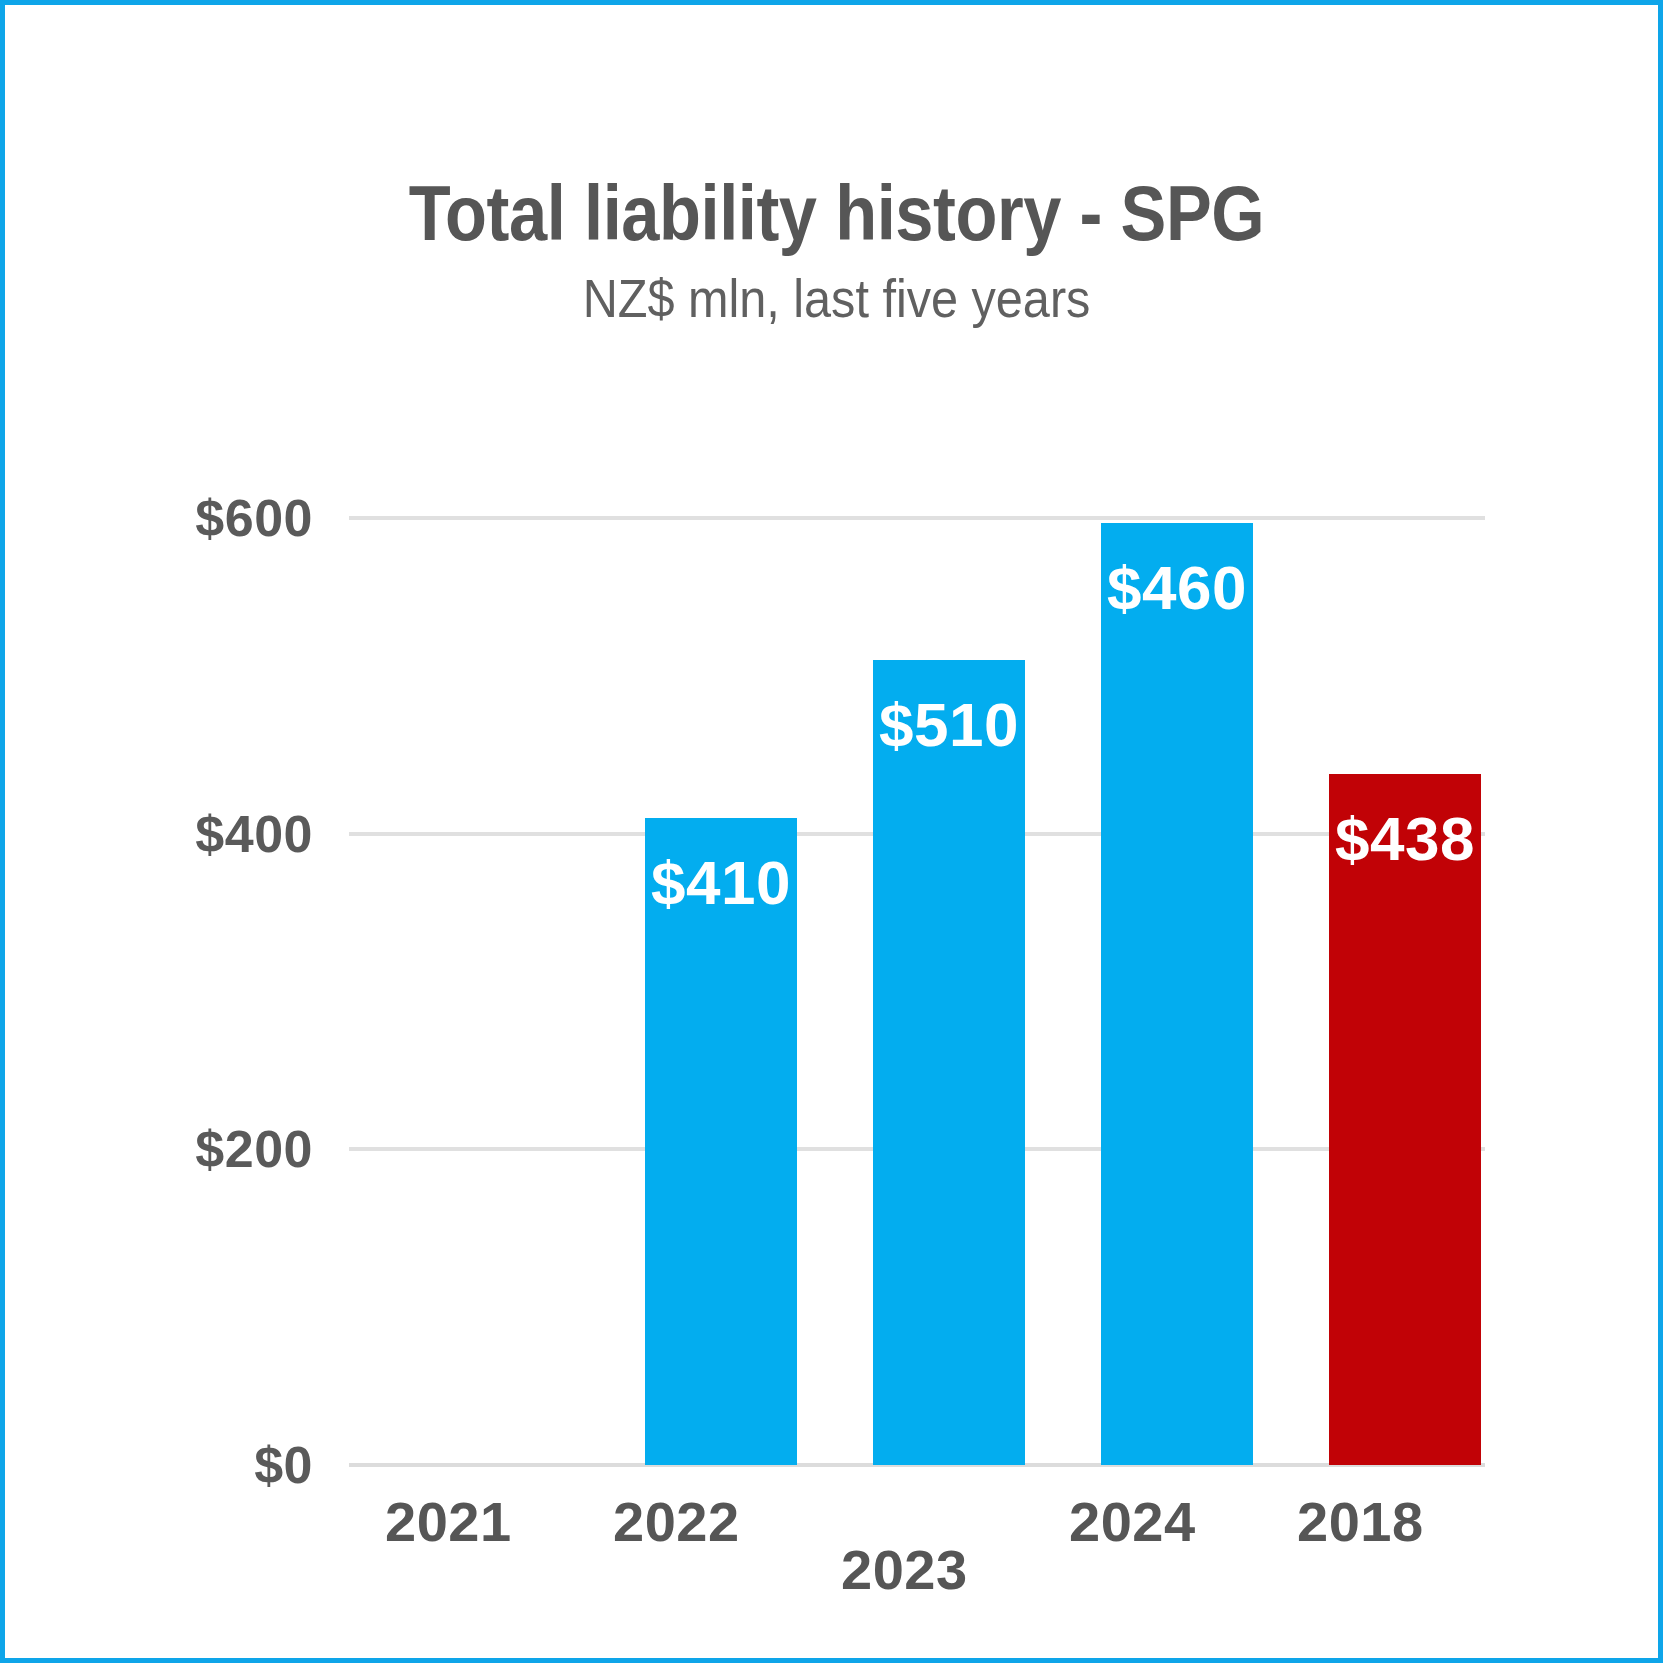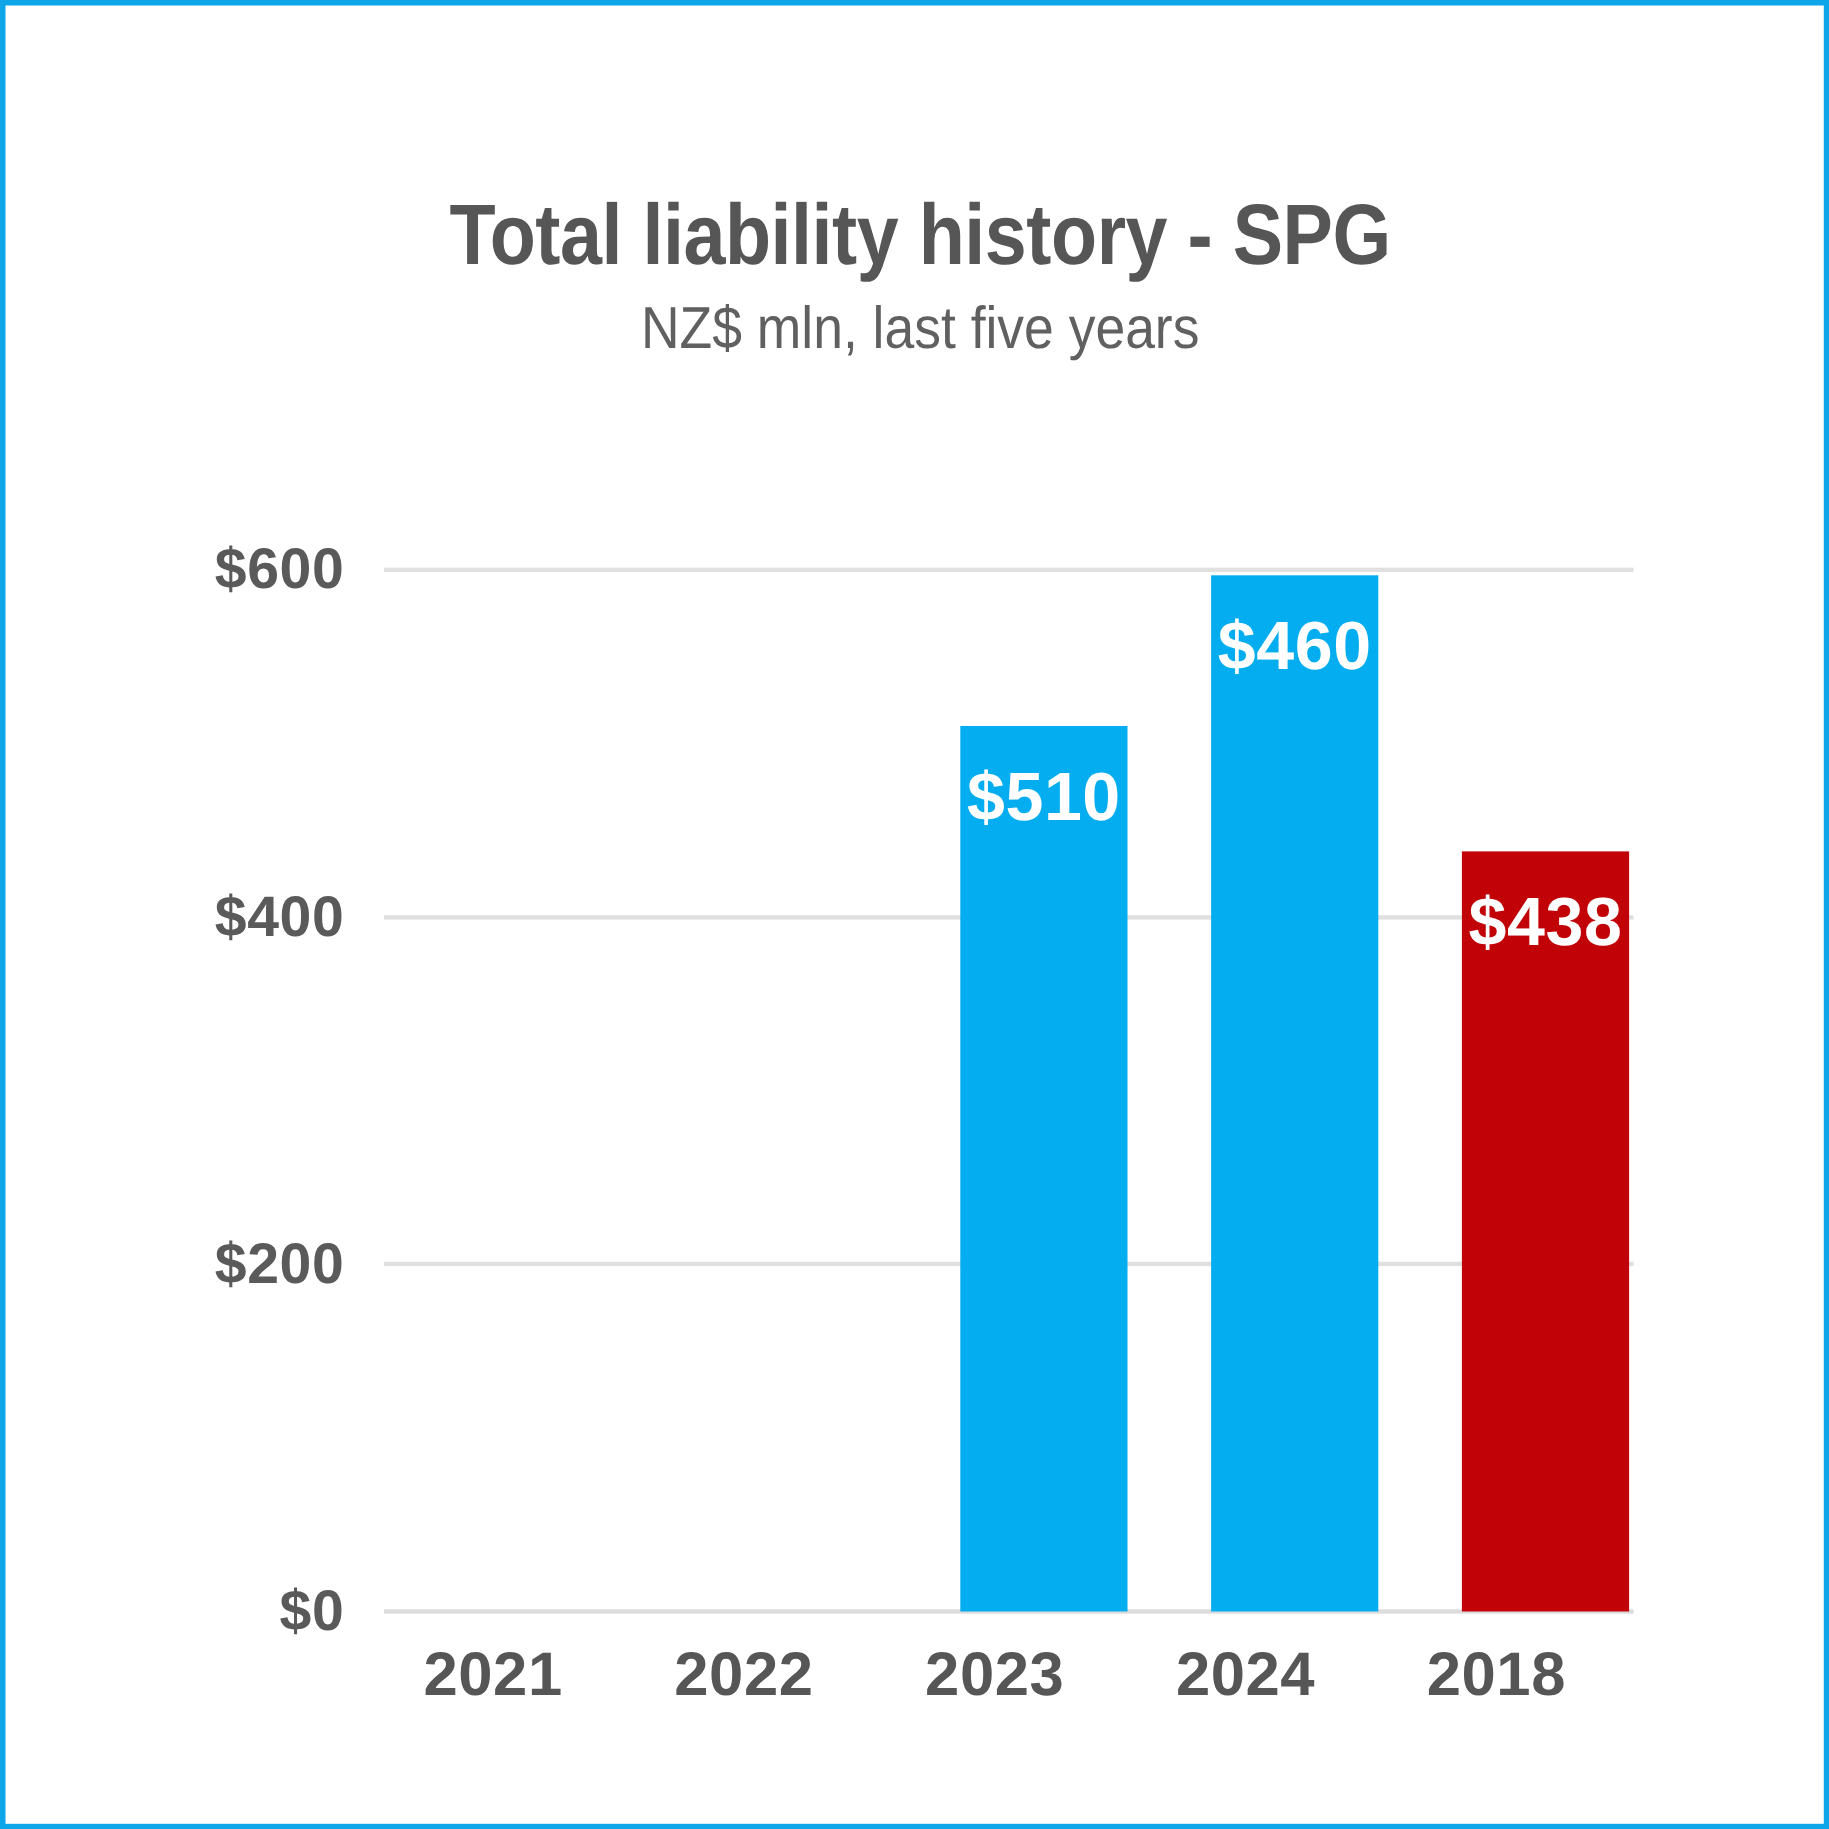--- a/index.html
+++ b/index.html
@@ -152,20 +152,25 @@
     </div>
 
   <div id="plot">
     <div id="gridlines">
         <div class="gridline baseline" style="top: 945px;"></div>
         <div class="gridline" style="top: 629.333px;"></div>
         <div class="gridline" style="top: 313.667px;"></div>
         <div class="gridline" style="top: -2px;"></div>
       </div>
     <div id="bars">
+        <div class="bar-slot" style="left: 264px; height: 947px;">
+          <div class="bar" style="height: 647.117px; background: rgb(3, 173, 239);">
+            <div class="bar-label">$410</div>
+          </div>
+        </div>
         <div class="bar-slot" style="left: 492px; height: 947px;">
           <div class="bar" style="height: 804.95px; background: rgb(3, 173, 239);">
             <div class="bar-label">$510</div>
           </div>
         </div>
         <div class="bar-slot" style="left: 720px; height: 947px;">
           <div class="bar" style="height: 942px; background: rgb(3, 173, 239);">
             <div class="bar-label">$460</div>
           </div>
         </div>
@@ -173,18 +178,18 @@
           <div class="bar" style="height: 691.31px; background: rgb(193, 2, 6);">
             <div class="bar-label">$438</div>
           </div>
         </div>
       </div>
   </div>
 
   <div id="xticks">
       <div class="xtick" style="left: 380px; width: 152px;">2021</div>
       <div class="xtick" style="left: 608px; width: 152px;">2022</div>
-      <div class="xtick" style="left: 836px; width: 152px;">2023</div>
+      <div class="xtick" style="left: 836px; width: 152px; margin-top: 48px;">2023</div>
       <div class="xtick" style="left: 1064px; width: 152px;">2024</div>
       <div class="xtick" style="left: 1292px; width: 152px;">2018</div>
     </div>
 
 </div>
 
 </body></html>

